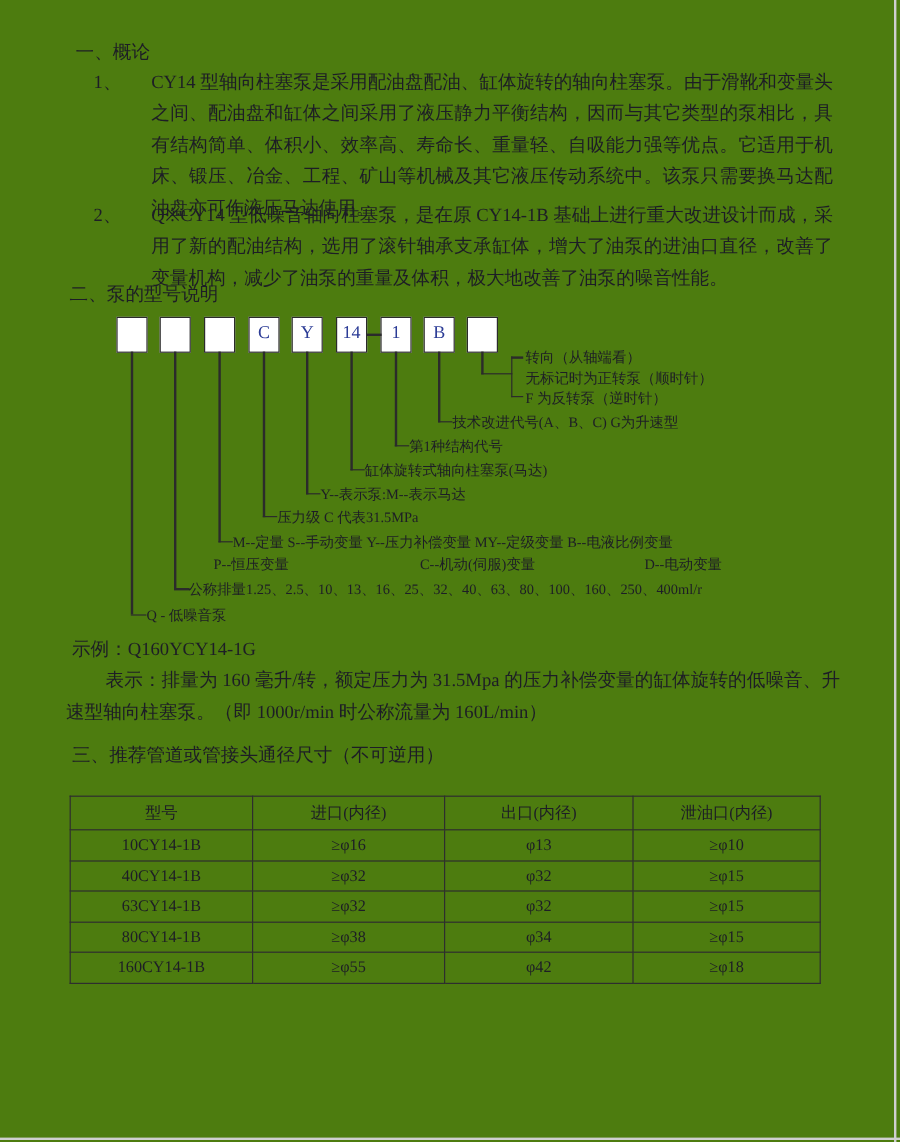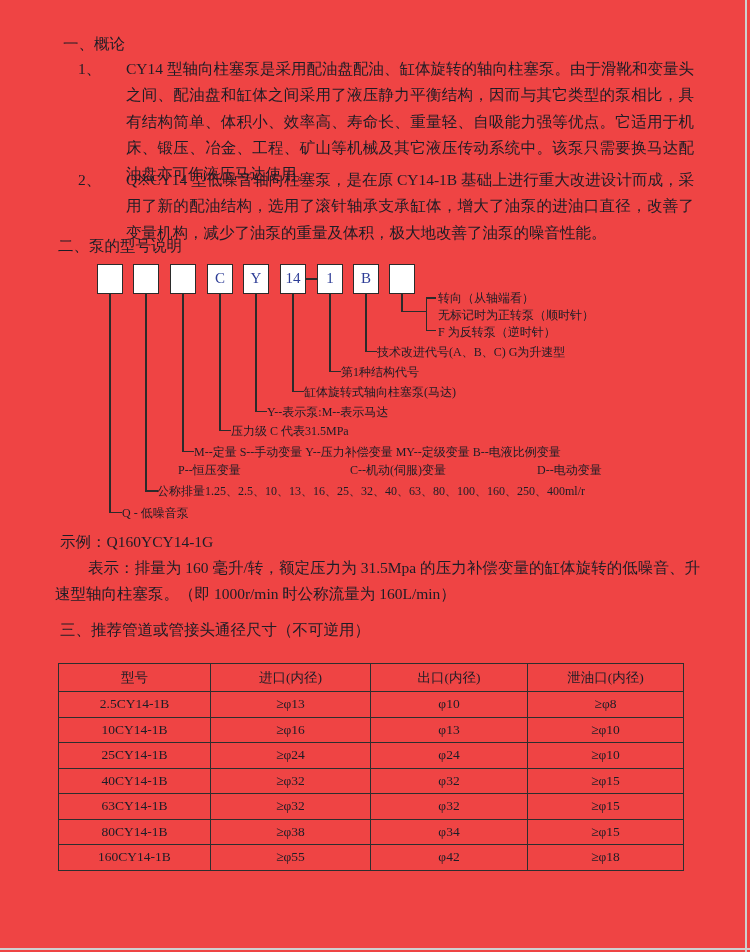--- a/index.html
+++ b/index.html
@@ -1,19 +1,19 @@
 <!DOCTYPE html>
 <html><head>
 <meta charset="utf-8">
 <style>
   html,body{margin:0;padding:0;background:#ffffff;}
   .page{
     position:relative;
     width:750px;height:952px;
-    background:#ef4444;
+    background:#4d7c0f;
     font-family:"Liberation Serif","DejaVu Serif",serif;
     color:#1d1d26;
     overflow:hidden;
   }
   .abs{position:absolute;}
   .htext{font-size:15.5px;line-height:20px;white-space:nowrap;}
   .para{font-size:15.5px;line-height:26.3px;text-align:justify;}
   .marker{font-size:15.5px;line-height:26.3px;white-space:nowrap;}
   
   .dbox{
@@ -125,35 +125,23 @@
     <thead>
       <tr>
         <th>型号</th>
         <th>进口(内径)</th>
         <th>出口(内径)</th>
         <th>泄油口(内径)</th>
       </tr>
     </thead>
     <tbody>
         <tr>
-          <td>2.5CY14-1B</td>
-          <td>≥φ13</td>
-          <td>φ10</td>
-          <td>≥φ8</td>
-        </tr>
-        <tr>
           <td>10CY14-1B</td>
           <td>≥φ16</td>
           <td>φ13</td>
-          <td>≥φ10</td>
-        </tr>
-        <tr>
-          <td>25CY14-1B</td>
-          <td>≥φ24</td>
-          <td>φ24</td>
           <td>≥φ10</td>
         </tr>
         <tr>
           <td>40CY14-1B</td>
           <td>≥φ32</td>
           <td>φ32</td>
           <td>≥φ15</td>
         </tr>
         <tr>
           <td>63CY14-1B</td>

